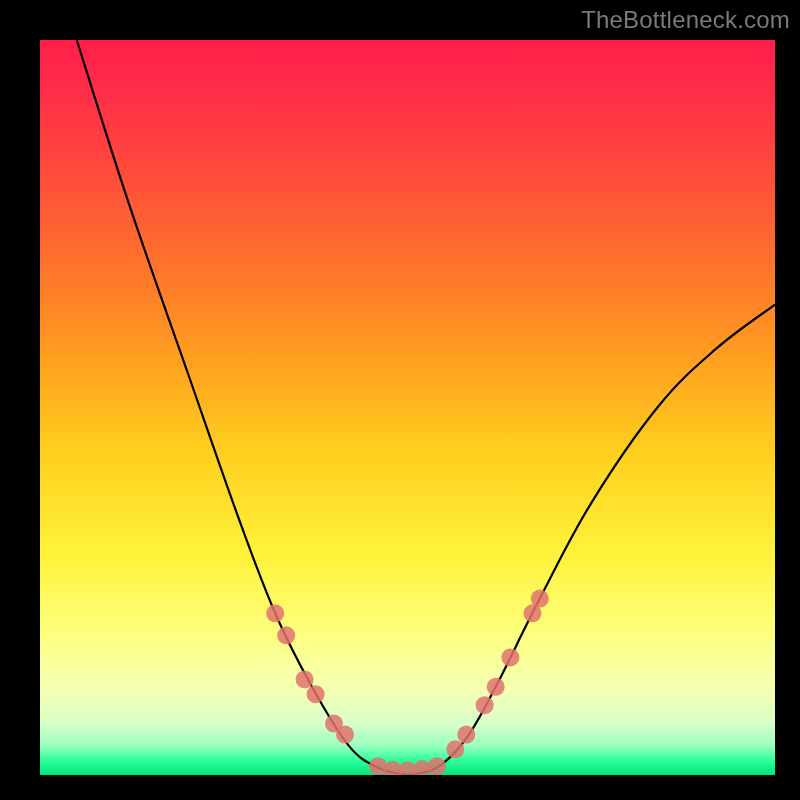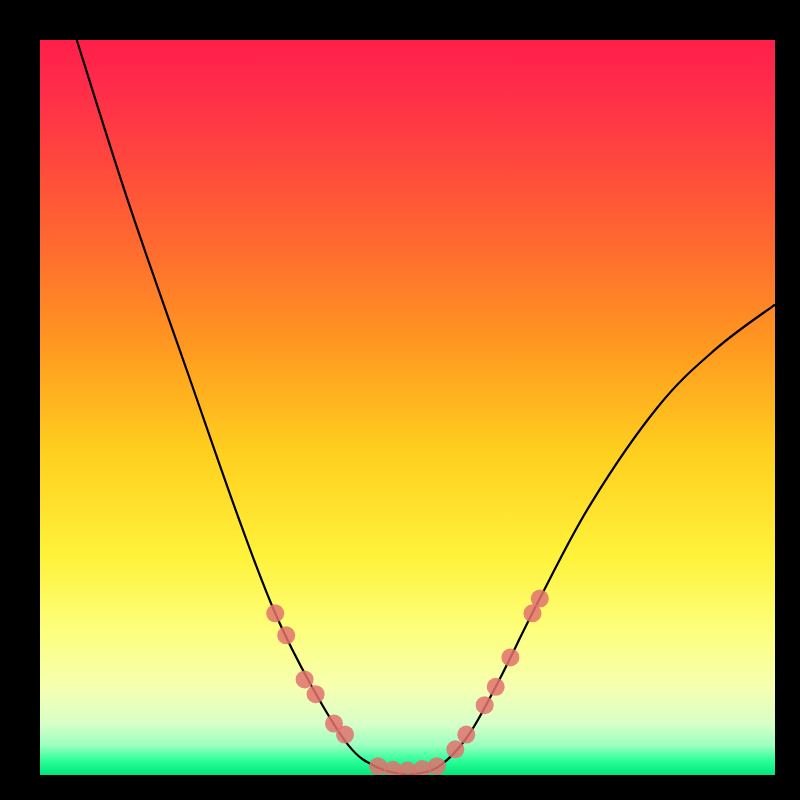--- a/index.html
+++ b/index.html
@@ -91,13 +91,14 @@
           <circle cx="415.275" cy="709.275" r="9" fill="#e2726e" fill-opacity="0.85"></circle>
           <circle cx="426.29999999999995" cy="694.575" r="9" fill="#e2726e" fill-opacity="0.85"></circle>
           <circle cx="444.675" cy="665.175" r="9" fill="#e2726e" fill-opacity="0.85"></circle>
           <circle cx="455.7" cy="646.8" r="9" fill="#e2726e" fill-opacity="0.85"></circle>
           <circle cx="470.40000000000003" cy="617.4" r="9" fill="#e2726e" fill-opacity="0.85"></circle>
           <circle cx="492.45000000000005" cy="573.3" r="9" fill="#e2726e" fill-opacity="0.85"></circle>
           <circle cx="499.8" cy="558.6" r="9" fill="#e2726e" fill-opacity="0.85"></circle>
         </g>
     </svg>
   </div>
+  <div class="watermark">TheBottleneck.com</div>
 </div>
 
 </body></html>

